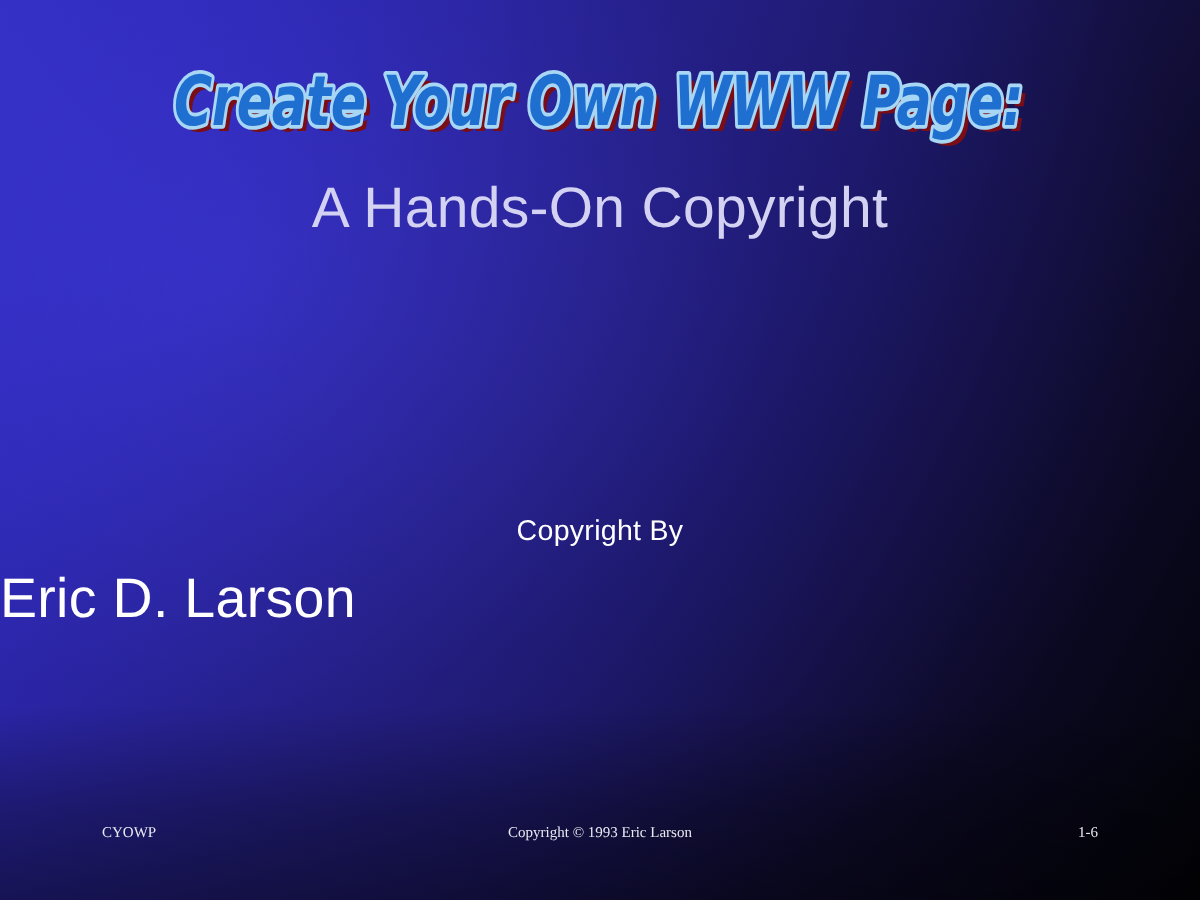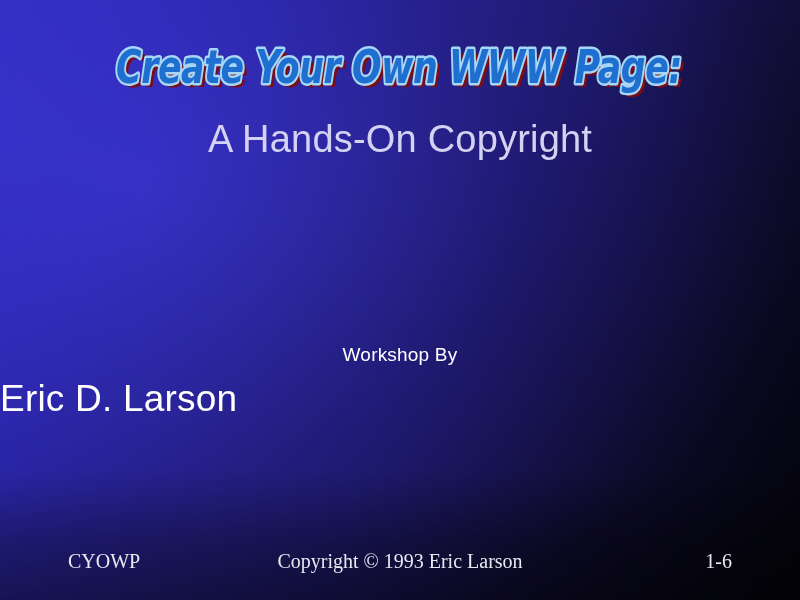--- a/index.html
+++ b/index.html
@@ -110,21 +110,21 @@
   }
 
   
   .footer {
     position: absolute;
     left: 0;
     bottom: 30px;
     width: 800px;
     height: 20px;
     font-family: "Liberation Serif", serif;
-    font-size: 20px;
+    font-size: 10px;
     color: #e9e9f2;
     z-index: 6;
     margin-top: 41px;
   }
   .footer-left {
     position: absolute;
     left: 68px;
     top: 0;
     white-space: nowrap;
   }
@@ -154,21 +154,21 @@
       <text class="wa-text wa-shadow" x="313" y="47" text-anchor="middle" textLength="566" lengthAdjust="spacingAndGlyphs">Create Your Own WWW Page:</text>
 
       <text class="wa-text wa-outline" x="309" y="43" text-anchor="middle" textLength="566" lengthAdjust="spacingAndGlyphs">Create Your Own WWW Page:</text>
 
       <text class="wa-text wa-fill" x="309" y="43" text-anchor="middle" textLength="566" lengthAdjust="spacingAndGlyphs">Create Your Own WWW Page:</text>
     </svg>
   </div>
 
   <div class="subtitle">A Hands-On Copyright</div>
 
-  <div class="presented-by">Workshop By</div>
+  <div class="presented-by">Copyright By</div>
   <div class="presenter-name">Eric D.  Larson</div>
 
   <div class="footer">
     <span class="footer-left">CYOWP</span>
     <span class="footer-center">Copyright © 1993 Eric Larson</span>
     <span class="footer-right">1-6</span>
   </div>
 
 </div>
 

